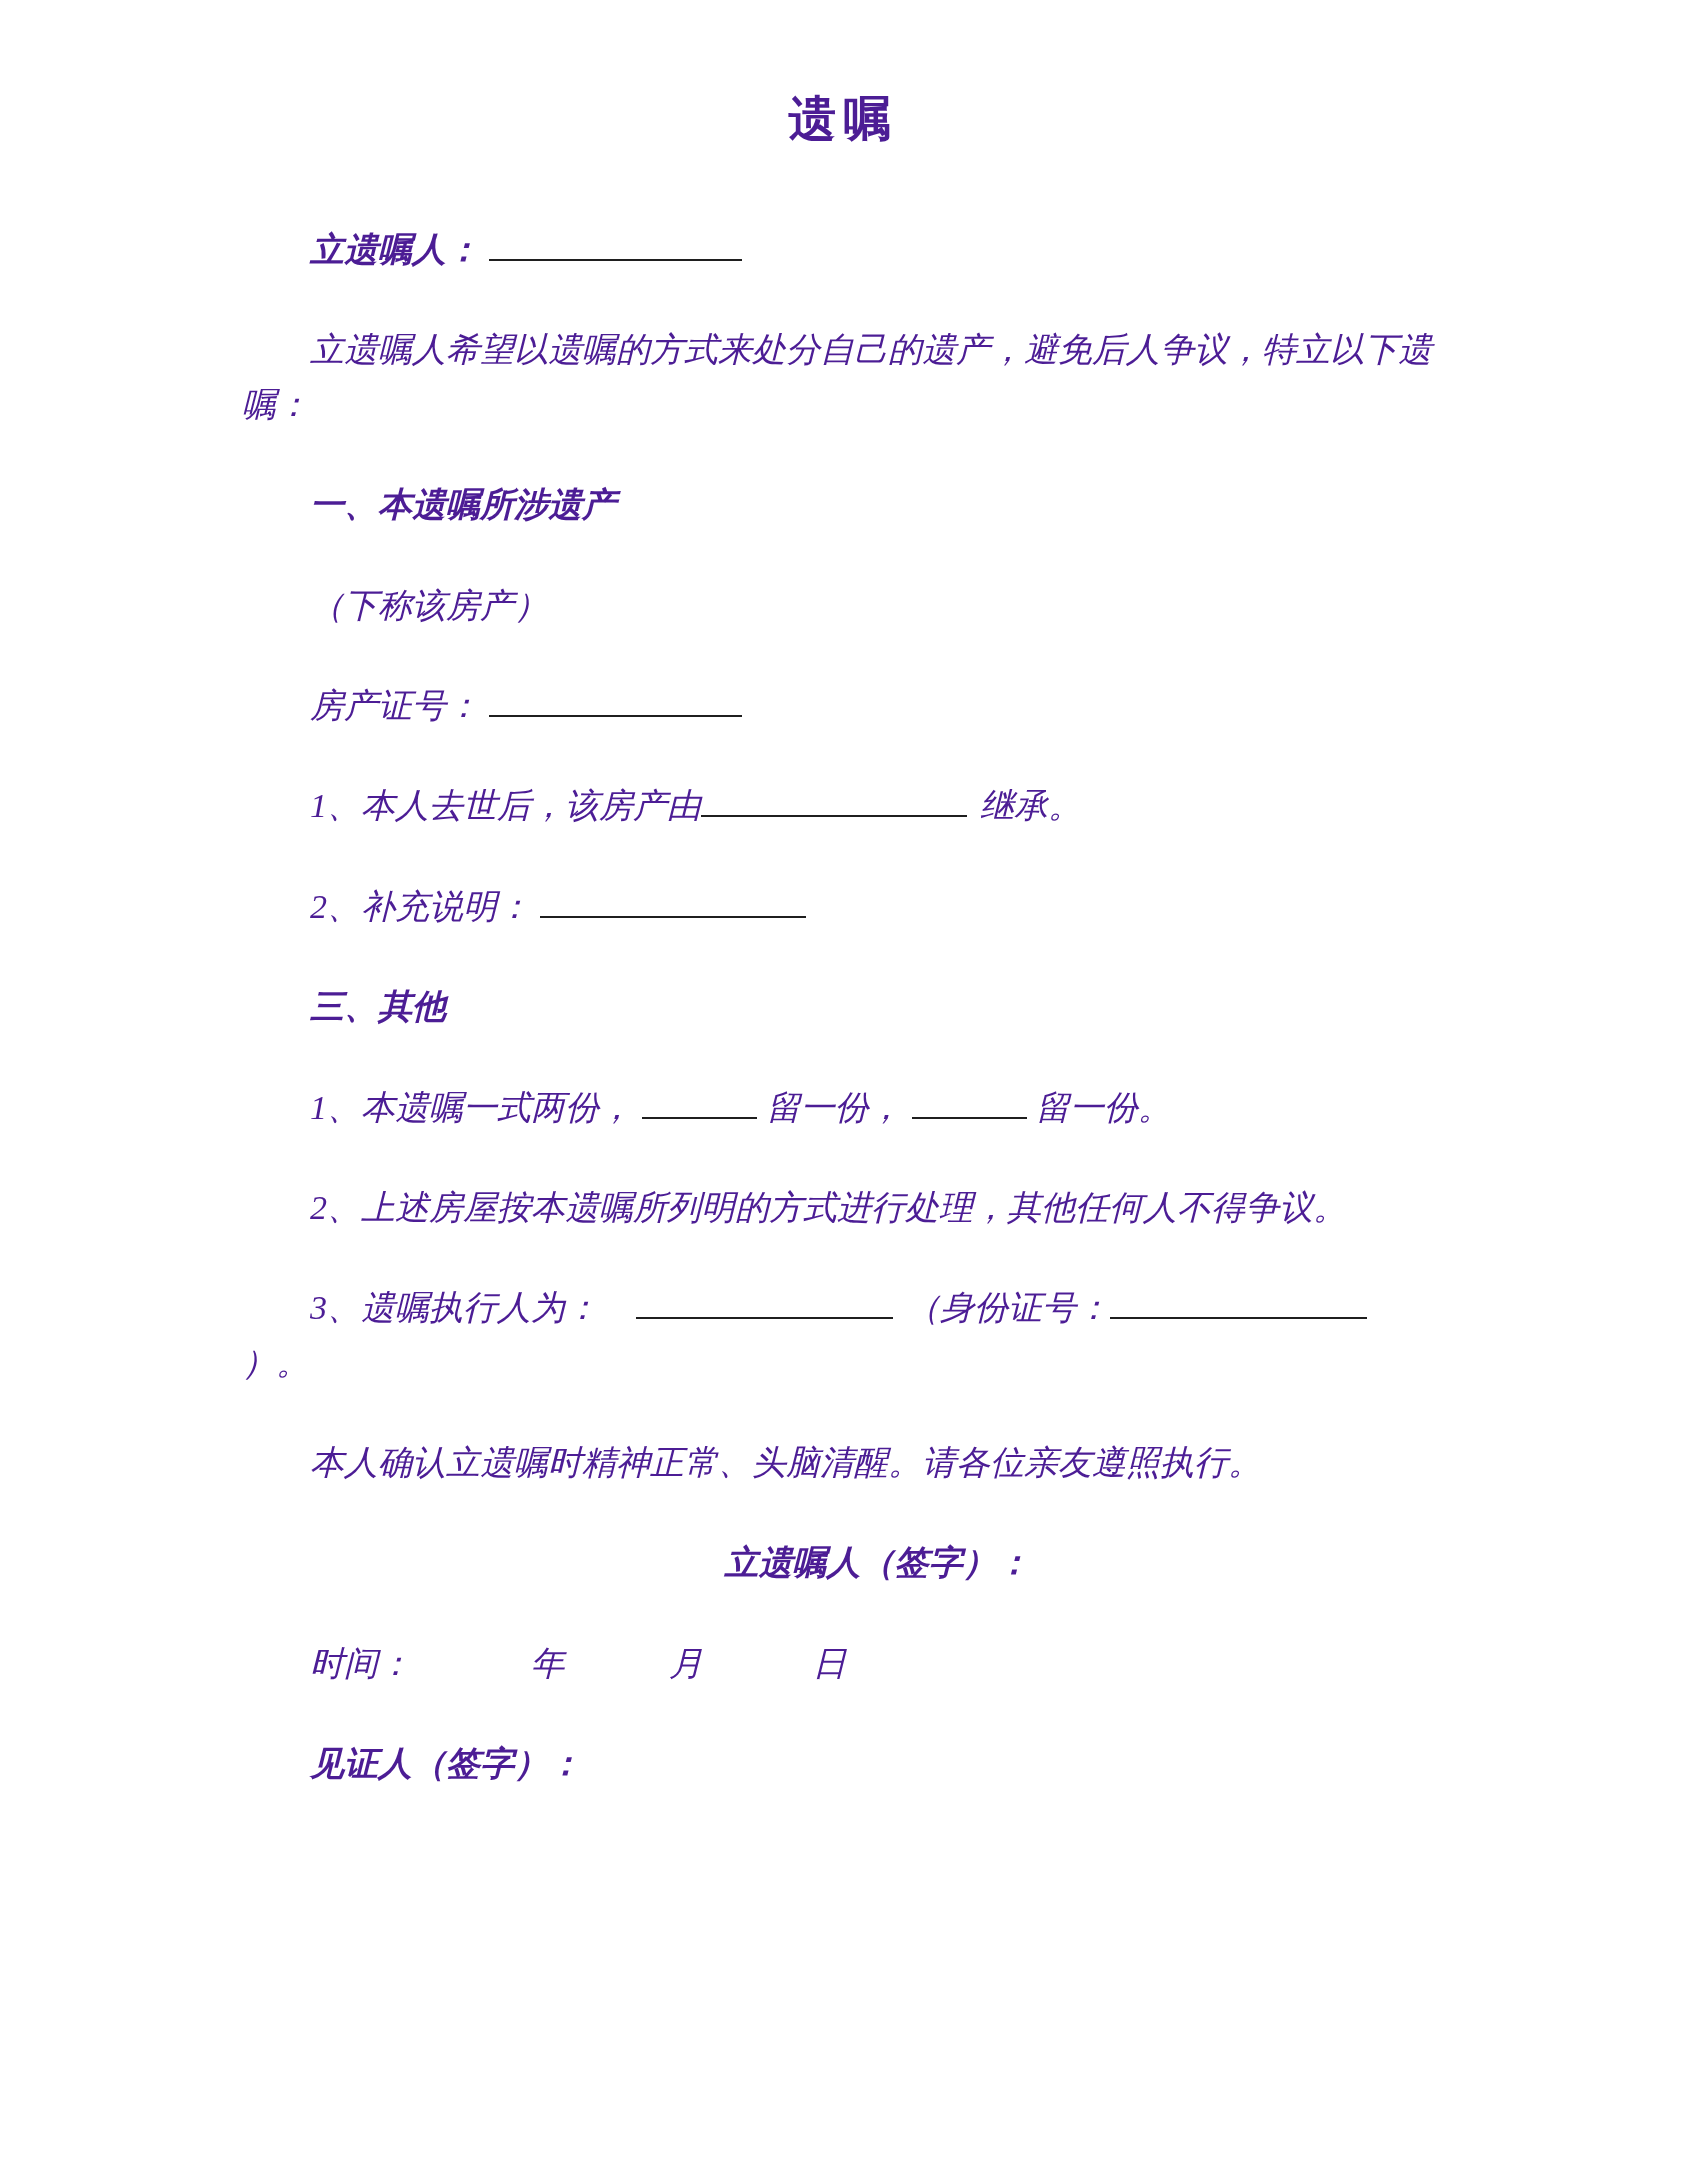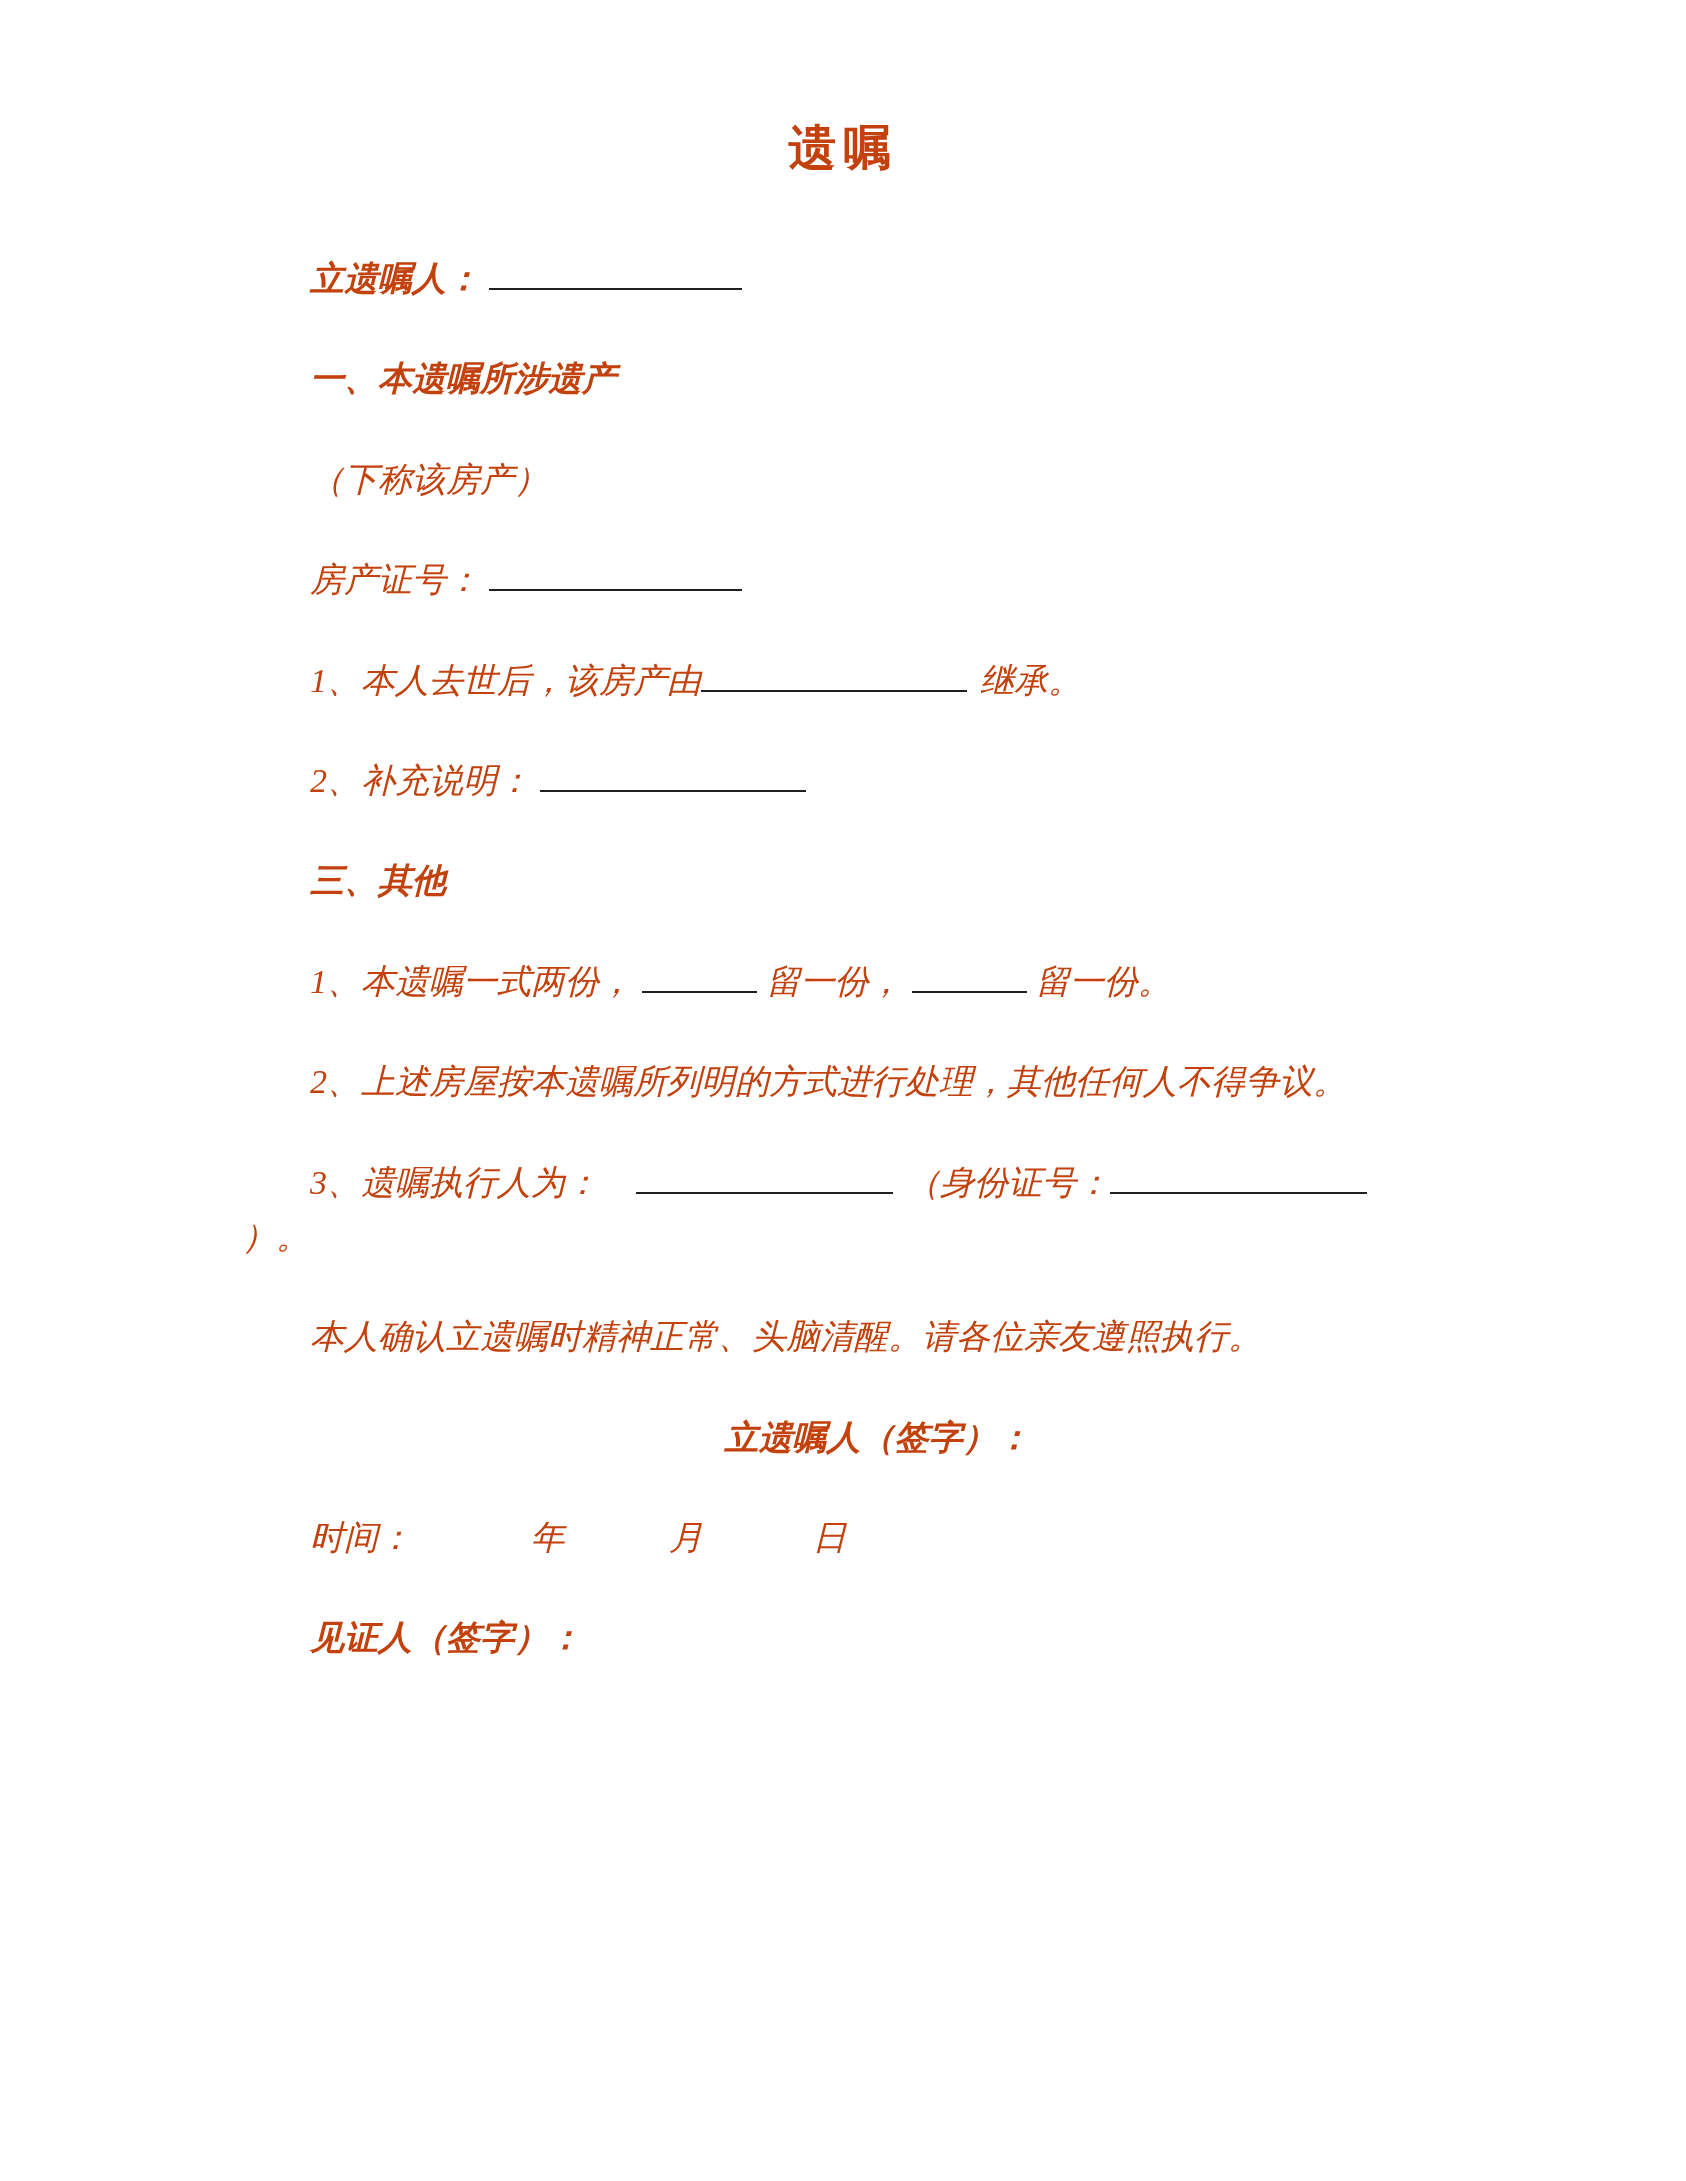--- a/index.html
+++ b/index.html
@@ -5,25 +5,25 @@
   html, body {
     margin: 0;
     padding: 0;
     background: #ffffff;
   }
   .page {
     position: relative;
     width: 1686px;
     height: 2182px;
     box-sizing: border-box;
-    padding: 116px 184px 0 242px;
+    padding: 87px 184px 0 242px;
     background: #ffffff;
     font-family: "Liberation Serif", "DejaVu Serif", serif;
     font-size: 34px;
-    color: #c2410c;
+    color: #4c1d95;
     overflow: hidden;
   }
   .content {
     width: 1203px;
   }
   .title {
     font-size: 48px;
     font-weight: bold;
     text-align: center;
     margin: 0 0 72px 0;
@@ -66,20 +66,21 @@
   <div class="content">
 
     <h1 class="title">遗嘱</h1>
 
     <p class="line ind">
       <span class="b">立遗嘱人：</span>
       <span class="blank w-long"></span>
     </p>
 
 
+    <p class="line ind">立遗嘱人希望以遗嘱的方式来处分自己的遗产，避免后人争议，特立以下遗嘱：</p>
 
     <p class="line ind b">一、本遗嘱所涉遗产</p>
 
 
     <p class="line ind">（下称该房产）</p>
 
     <p class="line ind">
       <span>房产证号：</span>
       <span class="blank w-long"></span>
     </p>

